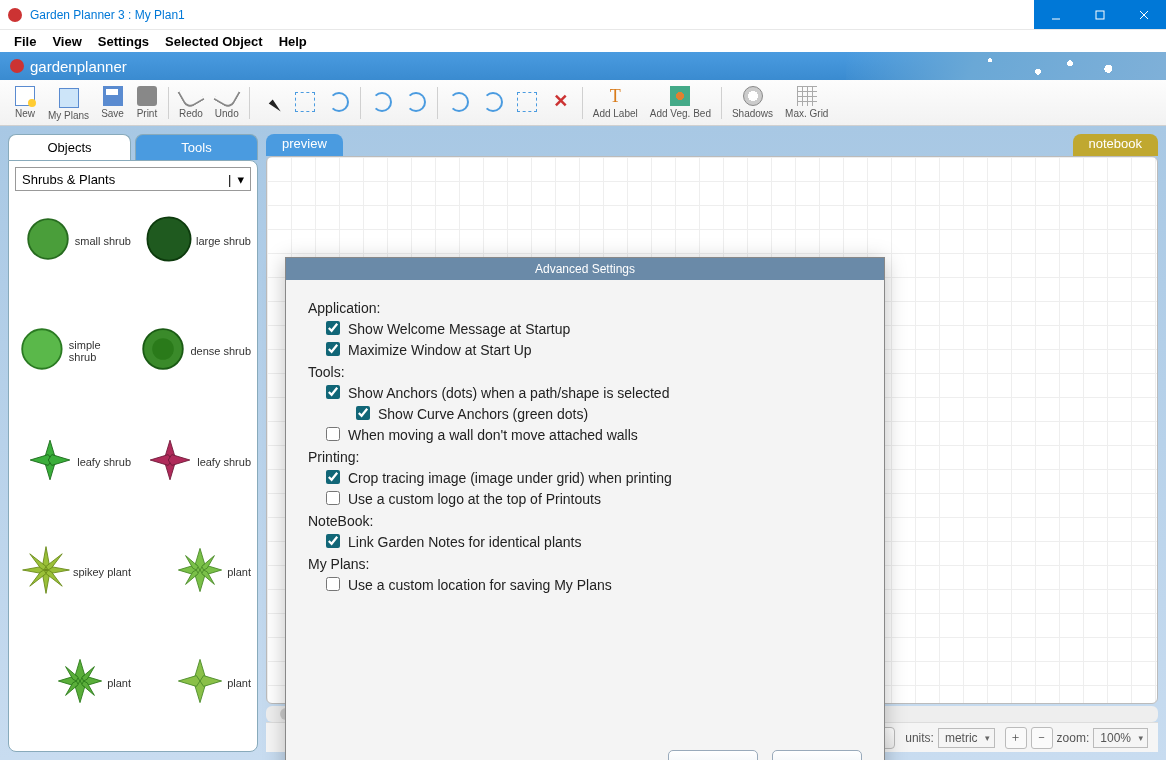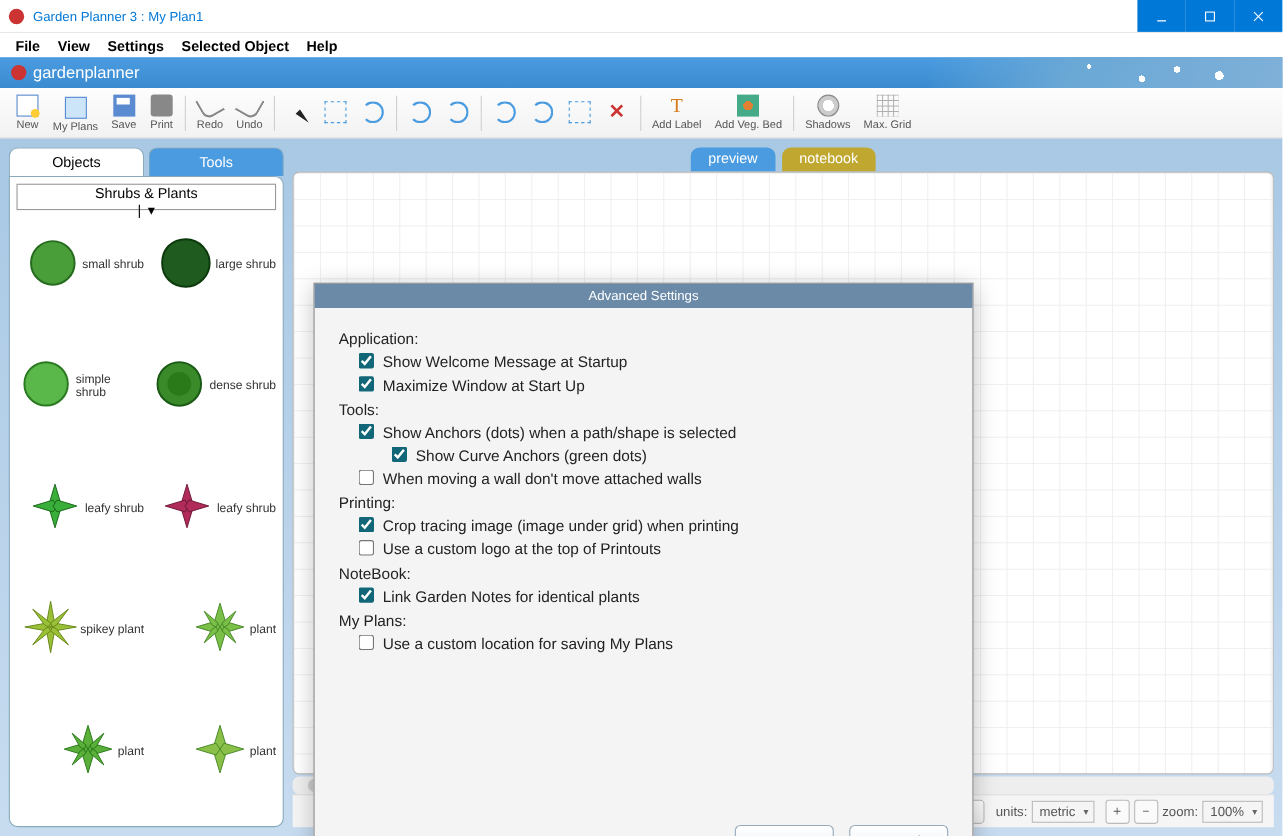--- a/index.html
+++ b/index.html
@@ -41,29 +41,29 @@
 .workspace { flex: 1; display: flex; background: linear-gradient(to bottom, #a8c8e4, #c8dcf0); position: relative; }
 
 
 .sidepanel { width: 250px; margin: 8px 0 8px 8px; display: flex; flex-direction: column; }
 .sidetabs { display: flex; height: 26px; }
 .sidetab { flex: 1; border: 1px solid #8ab; border-bottom: none; border-radius: 8px 8px 0 0; display: flex; align-items: center; justify-content: center; font-size: 13px; margin-right: 4px; cursor: default; }
 .sidetab.active { background: #fff; color: #000; }
 .sidetab.inactive { background: #4a9be0; color: #fff; }
 .sidetab:last-child { margin-right: 0; }
 .sidebody { flex: 1; background: #fff; border: 1px solid #8ab; border-radius: 0 8px 8px 8px; padding: 6px; display: flex; flex-direction: column; }
-.dropdown { height: 24px; border: 1px solid #999; display: flex; align-items: center; padding: 0 6px; font-size: 13px; justify-content: space-between; margin-bottom: 6px; flex-direction: column; }
+.dropdown { height: 24px; border: 1px solid #999; display: flex; align-items: center; padding: 0 6px; font-size: 13px; justify-content: space-between; margin-bottom: 6px; }
 .dropdown .dd-right { display:flex; align-items:center; gap:6px; }
 .palette { flex: 1; overflow-y: auto; display: grid; grid-template-columns: 1fr 1fr; gap: 4px; }
 .pitem { display: flex; flex-direction: row; align-items: center; justify-content: flex-end; height: 88px; font-size: 11px; color: #333; }
 .picon { width: 54px; height: 54px; margin-bottom: 4px; }
 
 
 .canvasarea { flex: 1; margin: 8px; display: flex; flex-direction: column; position: relative; }
-.canvastabs { display: flex; justify-content: center; height: 22px; gap: 6px; }
+.canvastabs { display: flex; justify-content: space-between; height: 22px; gap: 6px; }
 .ctab { padding: 2px 16px; border-radius: 8px 8px 0 0; font-size: 13px; color: #fff; cursor: default; }
 .ctab.preview { background: #4a9be0; }
 .ctab.notebook { background: #c0a830; }
 .canvas { flex: 1; background: #fff; border: 1px solid #bbb; border-radius: 6px; position: relative;
   background-image: linear-gradient(#eee 1px, transparent 1px), linear-gradient(90deg, #eee 1px, transparent 1px);
   background-size: 24px 24px; }
 .hscroll { height: 16px; background: #eee; border-radius: 6px; margin-top: 2px; position: relative; }
 .hscroll .thumb { position: absolute; left: 14px; top: 2px; width: 120px; height: 12px; background: #ccc; border-radius: 6px; }
 
 

